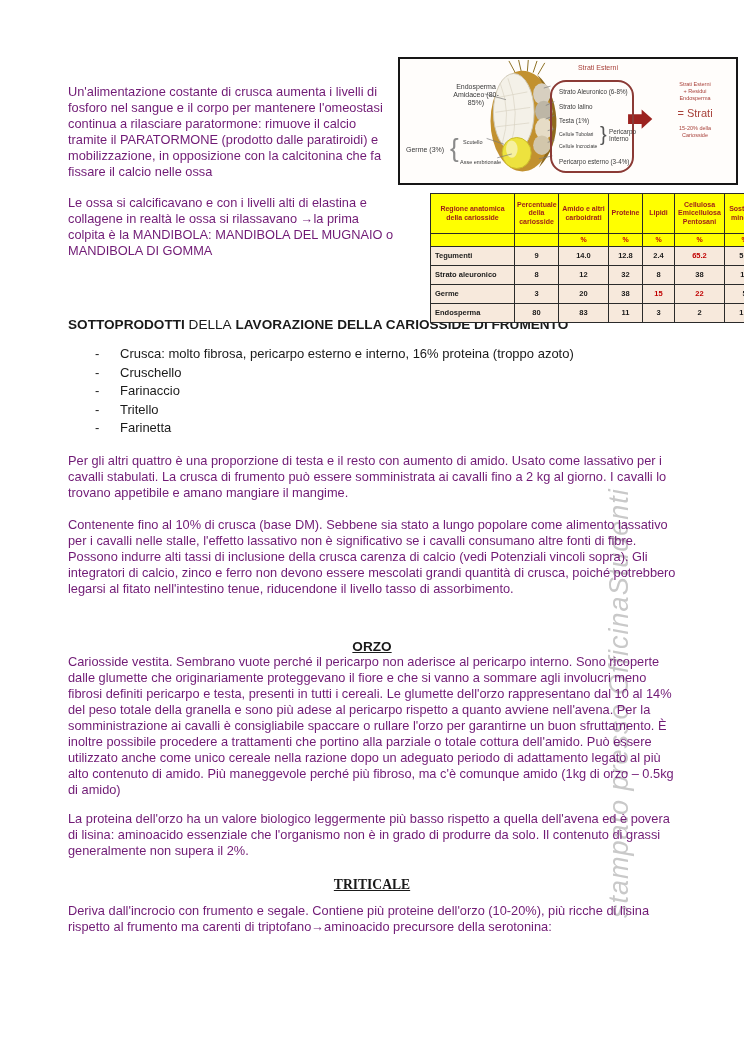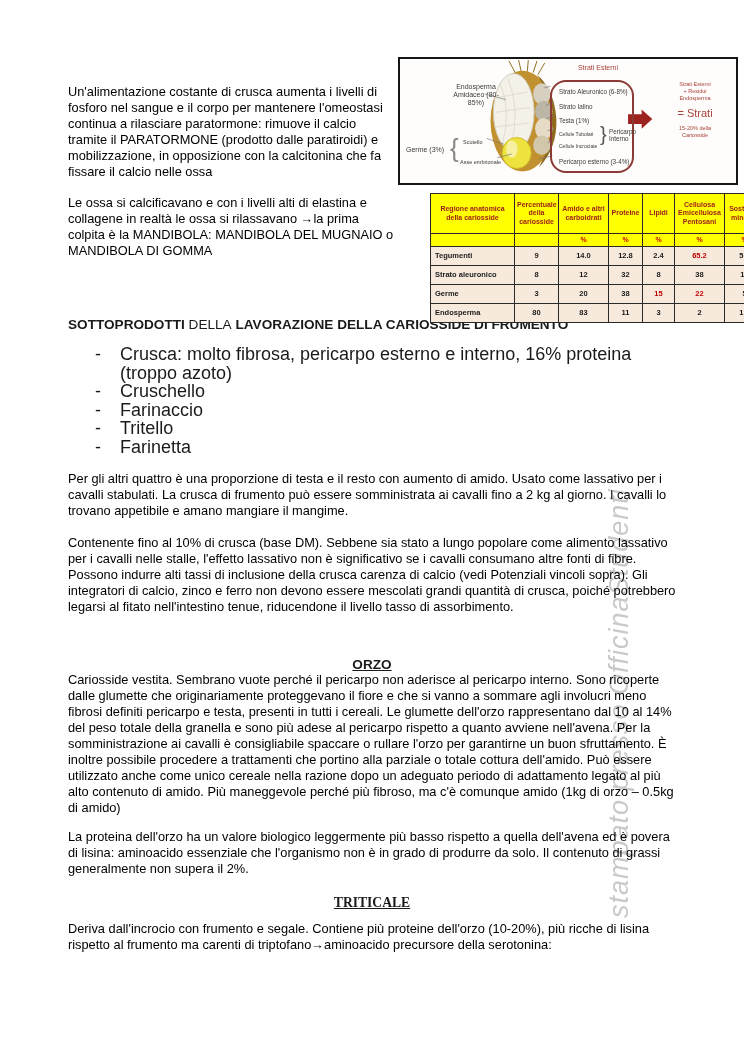--- a/index.html
+++ b/index.html
@@ -13,21 +13,21 @@
   *{box-sizing:border-box;margin:0;padding:0;}
   html,body{width:744px;height:1052px;}
   body{
     background:#ffffff;
     font-family:"Liberation Sans", sans-serif;
     color:#1a1a1a;
     overflow:hidden;
     position:relative;
   }
   .page{position:relative;width:744px;height:1052px;z-index:1;}
-  .body-text{font-size:12.8px;line-height:16px;color:#000000;}
+  .body-text{font-size:12.8px;line-height:16px;color:#701a75;}
 
   
   .top-section{position:relative;height:300px;}
   .left-col{position:absolute;left:68px;top:84px;width:326px;}
   .left-col p + p{margin-top:15px;}
 
   
   .diagram{
     position:absolute;left:398px;top:57px;width:340px;height:128px;
     border:2px solid #161616;background:#fffdfb;
@@ -72,21 +72,21 @@
     background:var(--table-row-bg);color:#1a1a1a;font-weight:bold;height:19px;font-size:7.5px;
   }
   .comp-table tbody td.rlabel{text-align:left;padding-left:4px;}
   .comp-table td.redv{color:var(--red-value);}
 
   
   .flow{padding:0 68px;}
   .main-heading{font-size:13.6px;line-height:17px;margin-top:16px;font-weight:normal;}
   .main-heading .b{font-weight:bold;}
   .dash-list{list-style:none;margin:12px 0 0 27px;}
-  .dash-list li{position:relative;padding-left:25px;font-size:18px;line-height:18.5px;}
+  .dash-list li{position:relative;padding-left:25px;font-size:13px;line-height:18.5px;}
   .dash-list li::before{content:"-";position:absolute;left:0;top:0;}
   .p3{margin-top:15px;}
   .p4{margin-top:16px;}
   .section-heading{font-size:13.6px;font-weight:bold;text-decoration:underline;
     text-align:center;margin-top:42px;}
   .h-triticale{margin-top:18px;font-family:Liberation Serif, serif;}
   .p5{}
   .p6{margin-top:13px;}
   .p7{margin-top:10px;}
 

